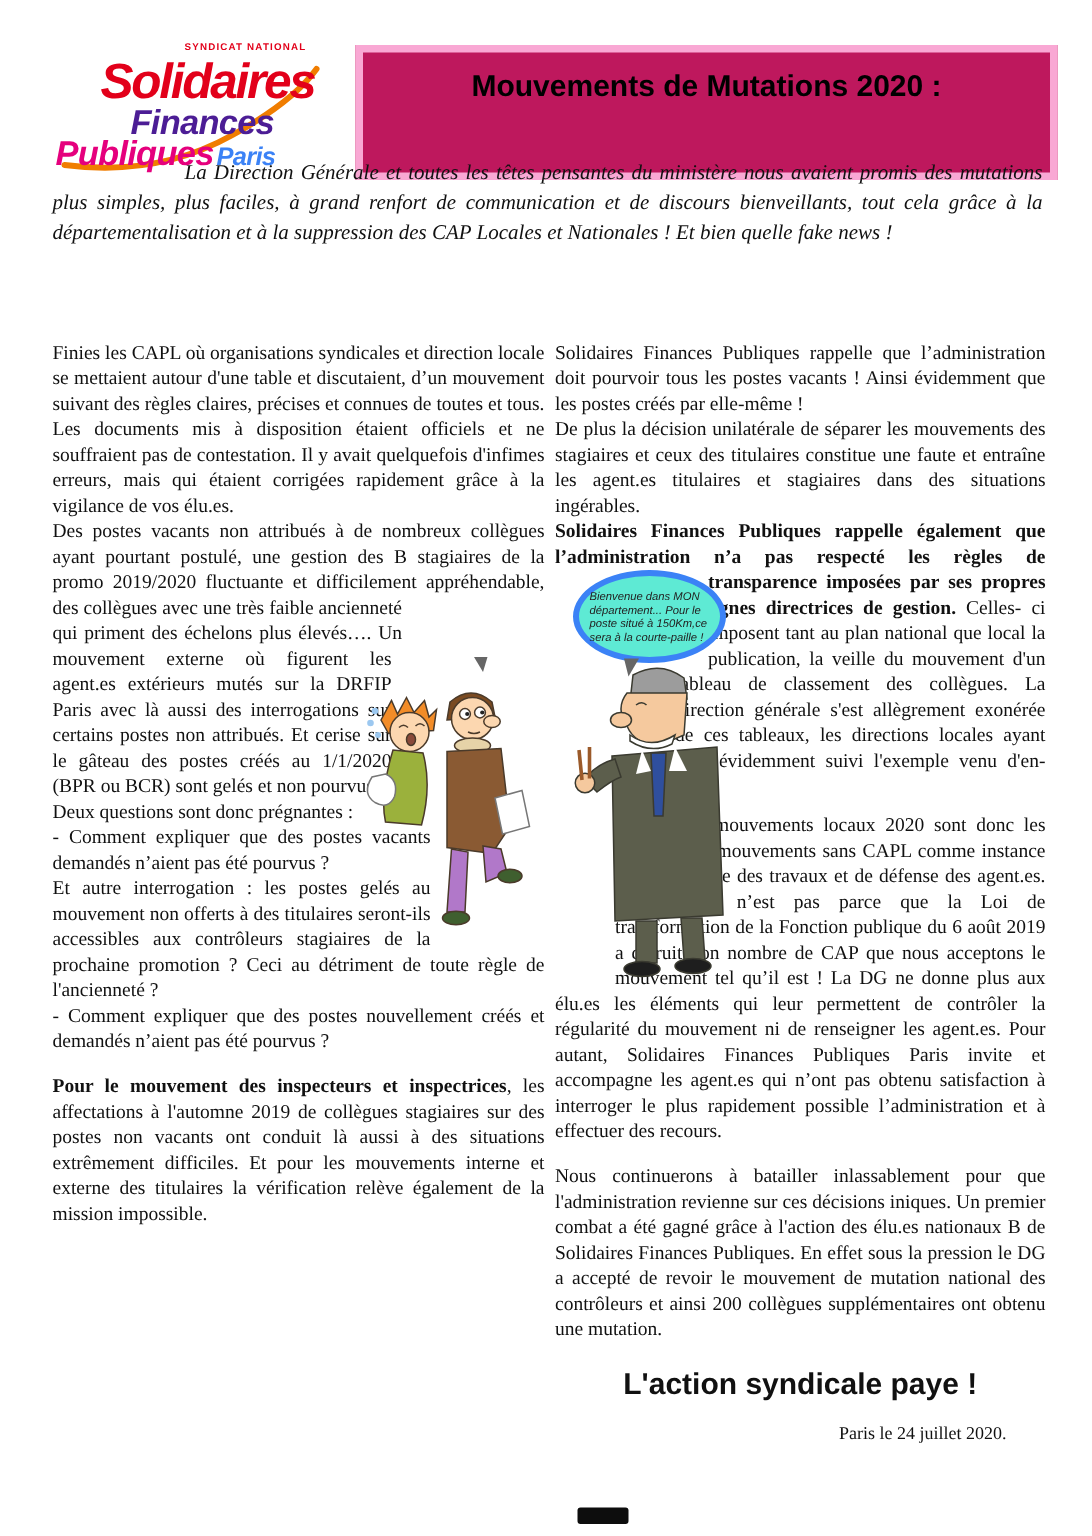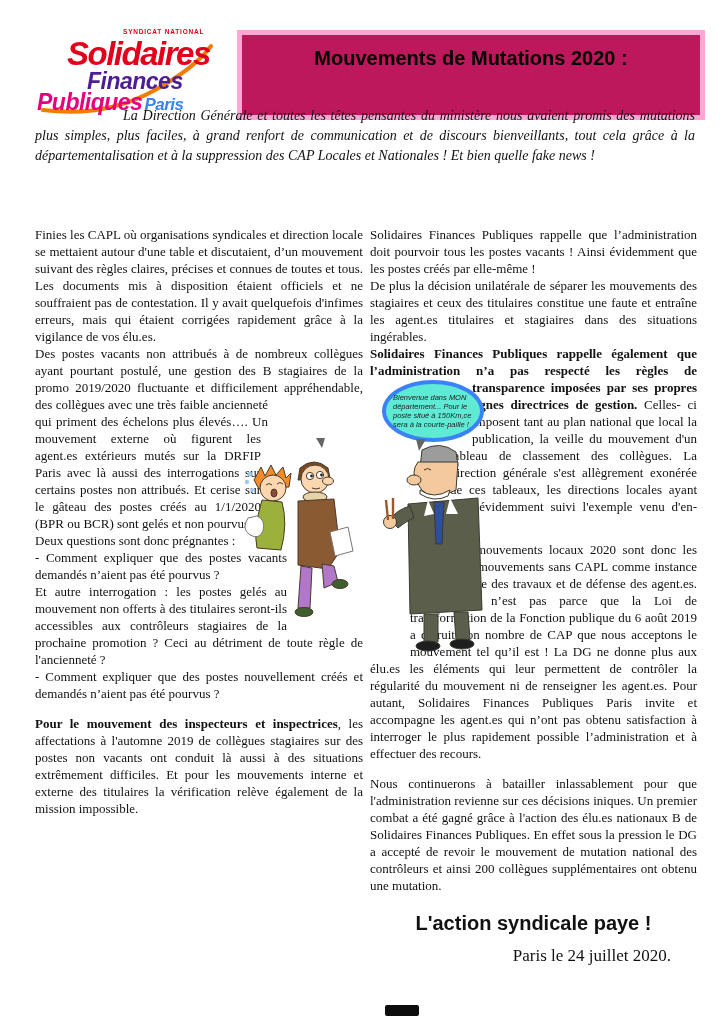--- a/index.html
+++ b/index.html
@@ -32,21 +32,21 @@
   .col p{margin:0;}
   .col .bold{font-weight:normal;}
   .col .mt{margin-top:9px;}
   .col .mt2{margin-top:13px;}
   .left{width:328px;margin-right:7px;}
   .right{width:327px;}
   .sp{float:right;clear:right;}
   .right .sp{float:left;clear:left;}
   .indent{text-indent:22px;}
   .slogan{font:bold 20px "Liberation Sans",sans-serif;text-align:center;margin-top:18px !important;}
-  .date{text-align:right;padding-right:26px;margin-top:12px !important;font-size:17px;}
+  .date{text-align:right;padding-right:26px;margin-top:12px !important;font-size:12px;}
   
   .cartoon{position:absolute;left:238px;top:380px;width:246px;height:282px;z-index:3;}
   .bubble{position:absolute;background:#5eead4;border:4px solid #3b82f6;border-radius:50%;
           display:flex;align-items:center;justify-content:center;text-align:left;
           font:italic 7.5px "Liberation Sans",sans-serif;color:#222;padding:5px 7px;box-sizing:border-box;}
   .b1{left:22px;top:10px;width:100px;height:50px;}
   .b2{left:144px;top:0px;width:102px;height:62px;}
   .tail{position:absolute;width:0;height:0;border-style:solid;}
   .t-b1{left:78px;top:58px;border-width:10px 3px 0 6px;border-color:#666 transparent transparent transparent;}
   .t-b2{left:178px;top:59px;border-width:12px 7px 0 3px;border-color:#666 transparent transparent transparent;}

